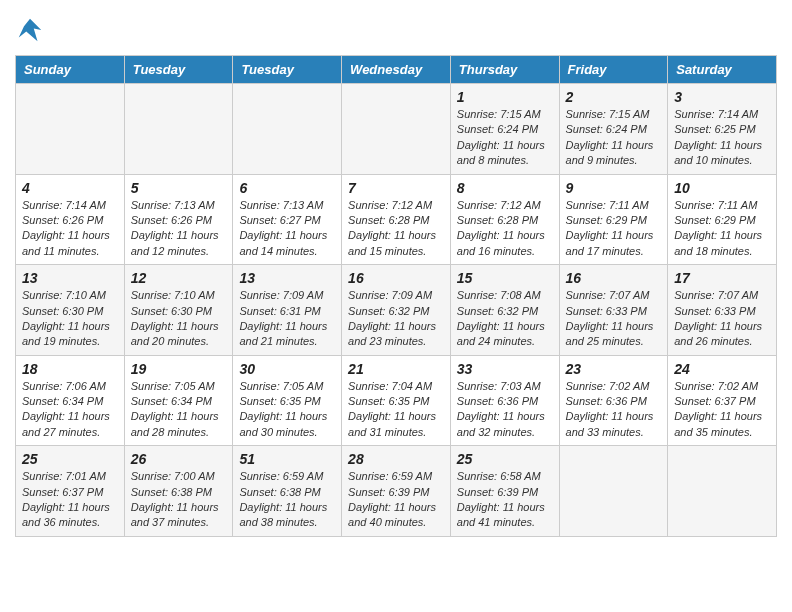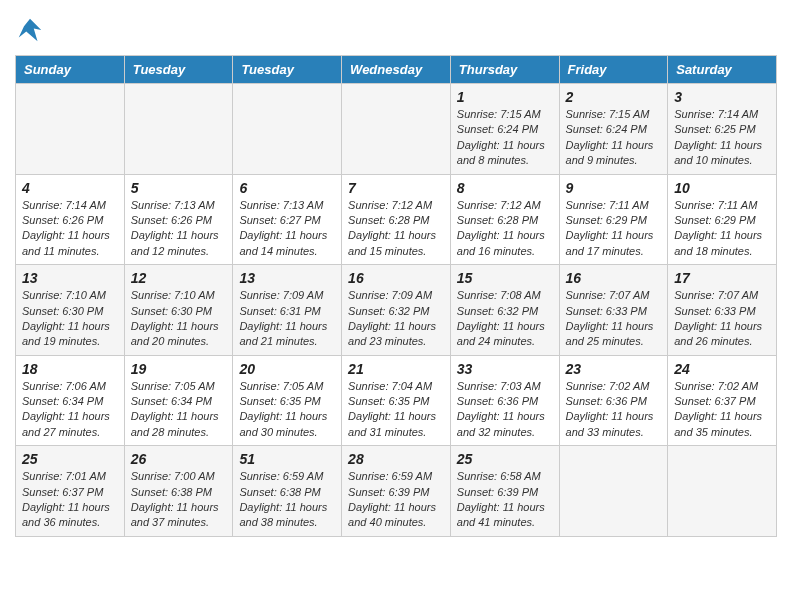--- a/index.html
+++ b/index.html
@@ -200,21 +200,21 @@
       <tr>
         <td>
           <span class="day-number">18</span>
           <div class="day-info">Sunrise: 7:06 AM<br>Sunset: 6:34 PM<br>Daylight: 11 hours and 27 minutes.</div>
         </td>
         <td>
           <span class="day-number">19</span>
           <div class="day-info">Sunrise: 7:05 AM<br>Sunset: 6:34 PM<br>Daylight: 11 hours and 28 minutes.</div>
         </td>
         <td>
-          <span class="day-number">20</span>
+          <span class="day-number">30</span>
           <div class="day-info">Sunrise: 7:05 AM<br>Sunset: 6:35 PM<br>Daylight: 11 hours and 30 minutes.</div>
         </td>
         <td>
           <span class="day-number">21</span>
           <div class="day-info">Sunrise: 7:04 AM<br>Sunset: 6:35 PM<br>Daylight: 11 hours and 31 minutes.</div>
         </td>
         <td>
           <span class="day-number">33</span>
           <div class="day-info">Sunrise: 7:03 AM<br>Sunset: 6:36 PM<br>Daylight: 11 hours and 32 minutes.</div>
         </td>

